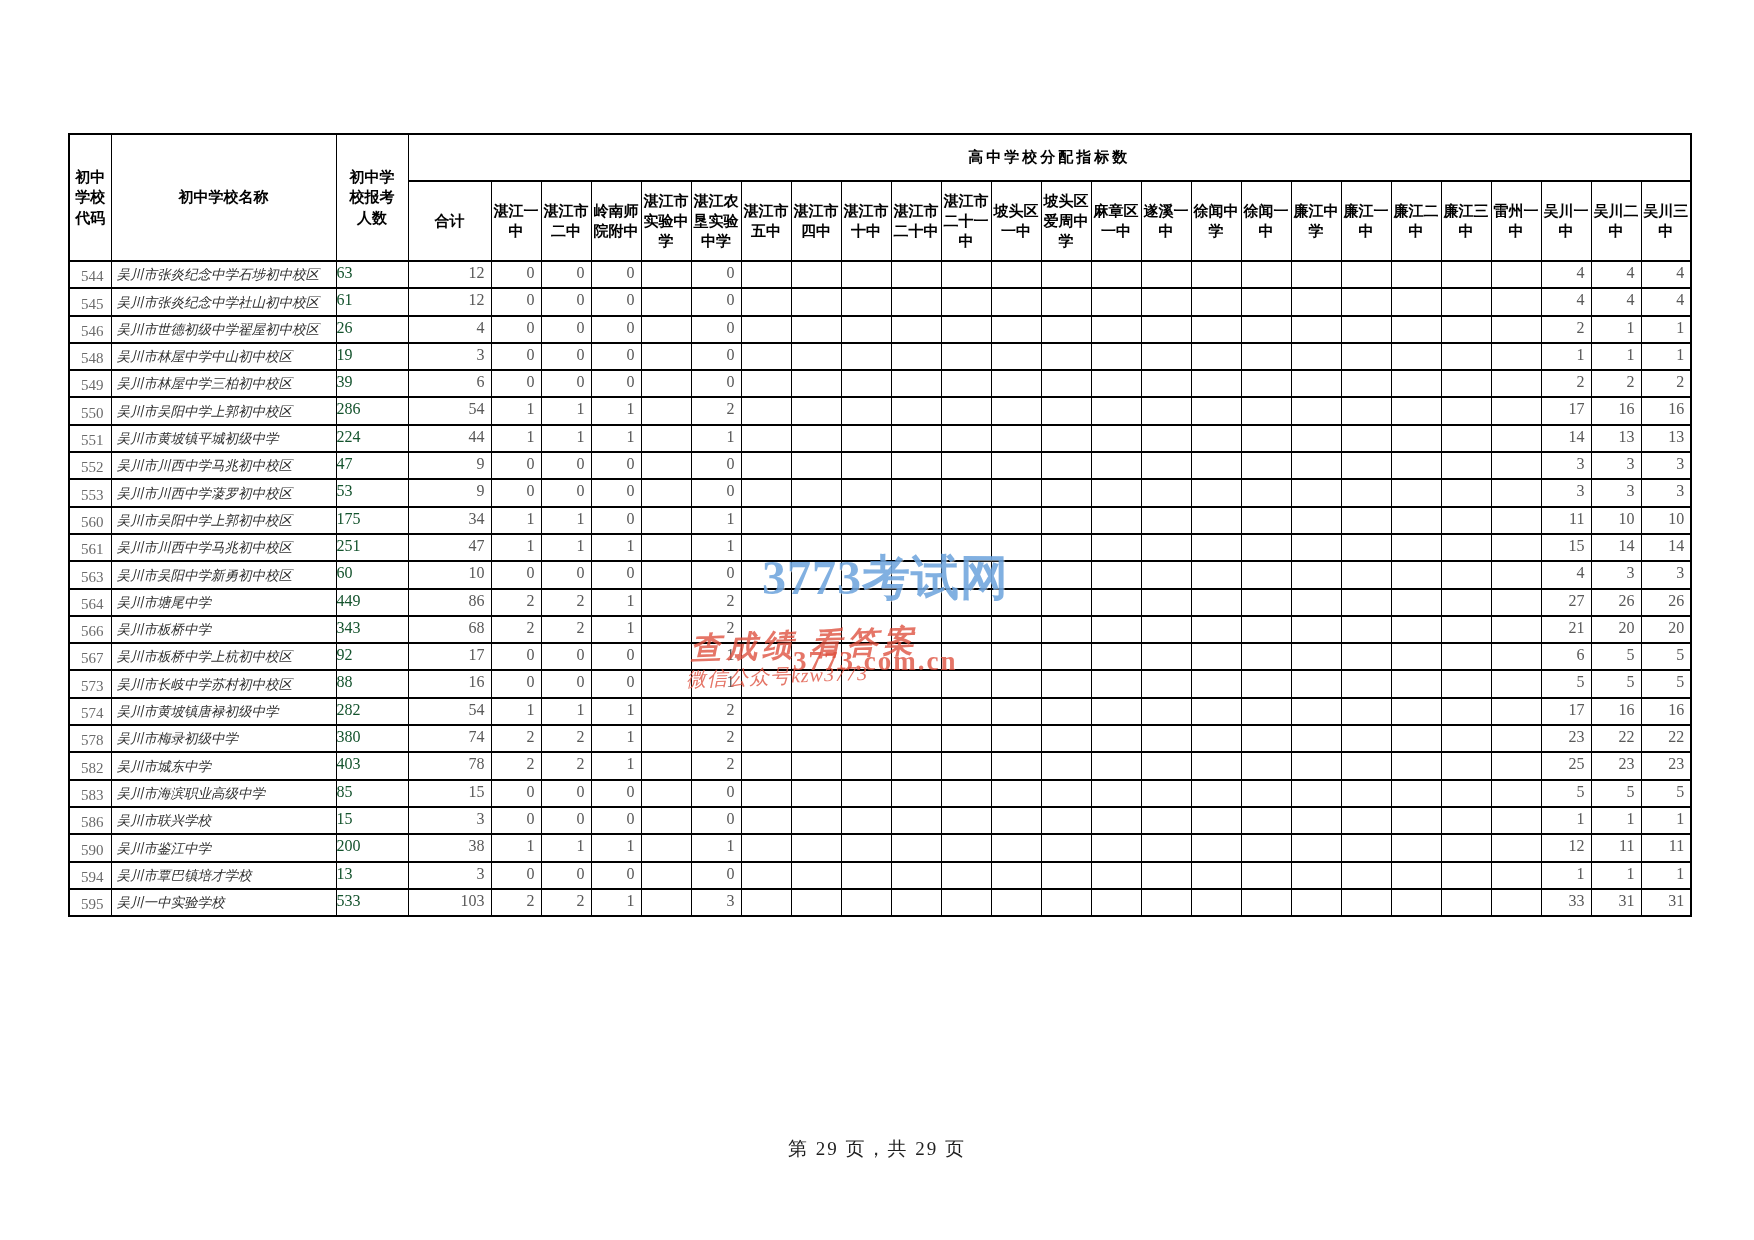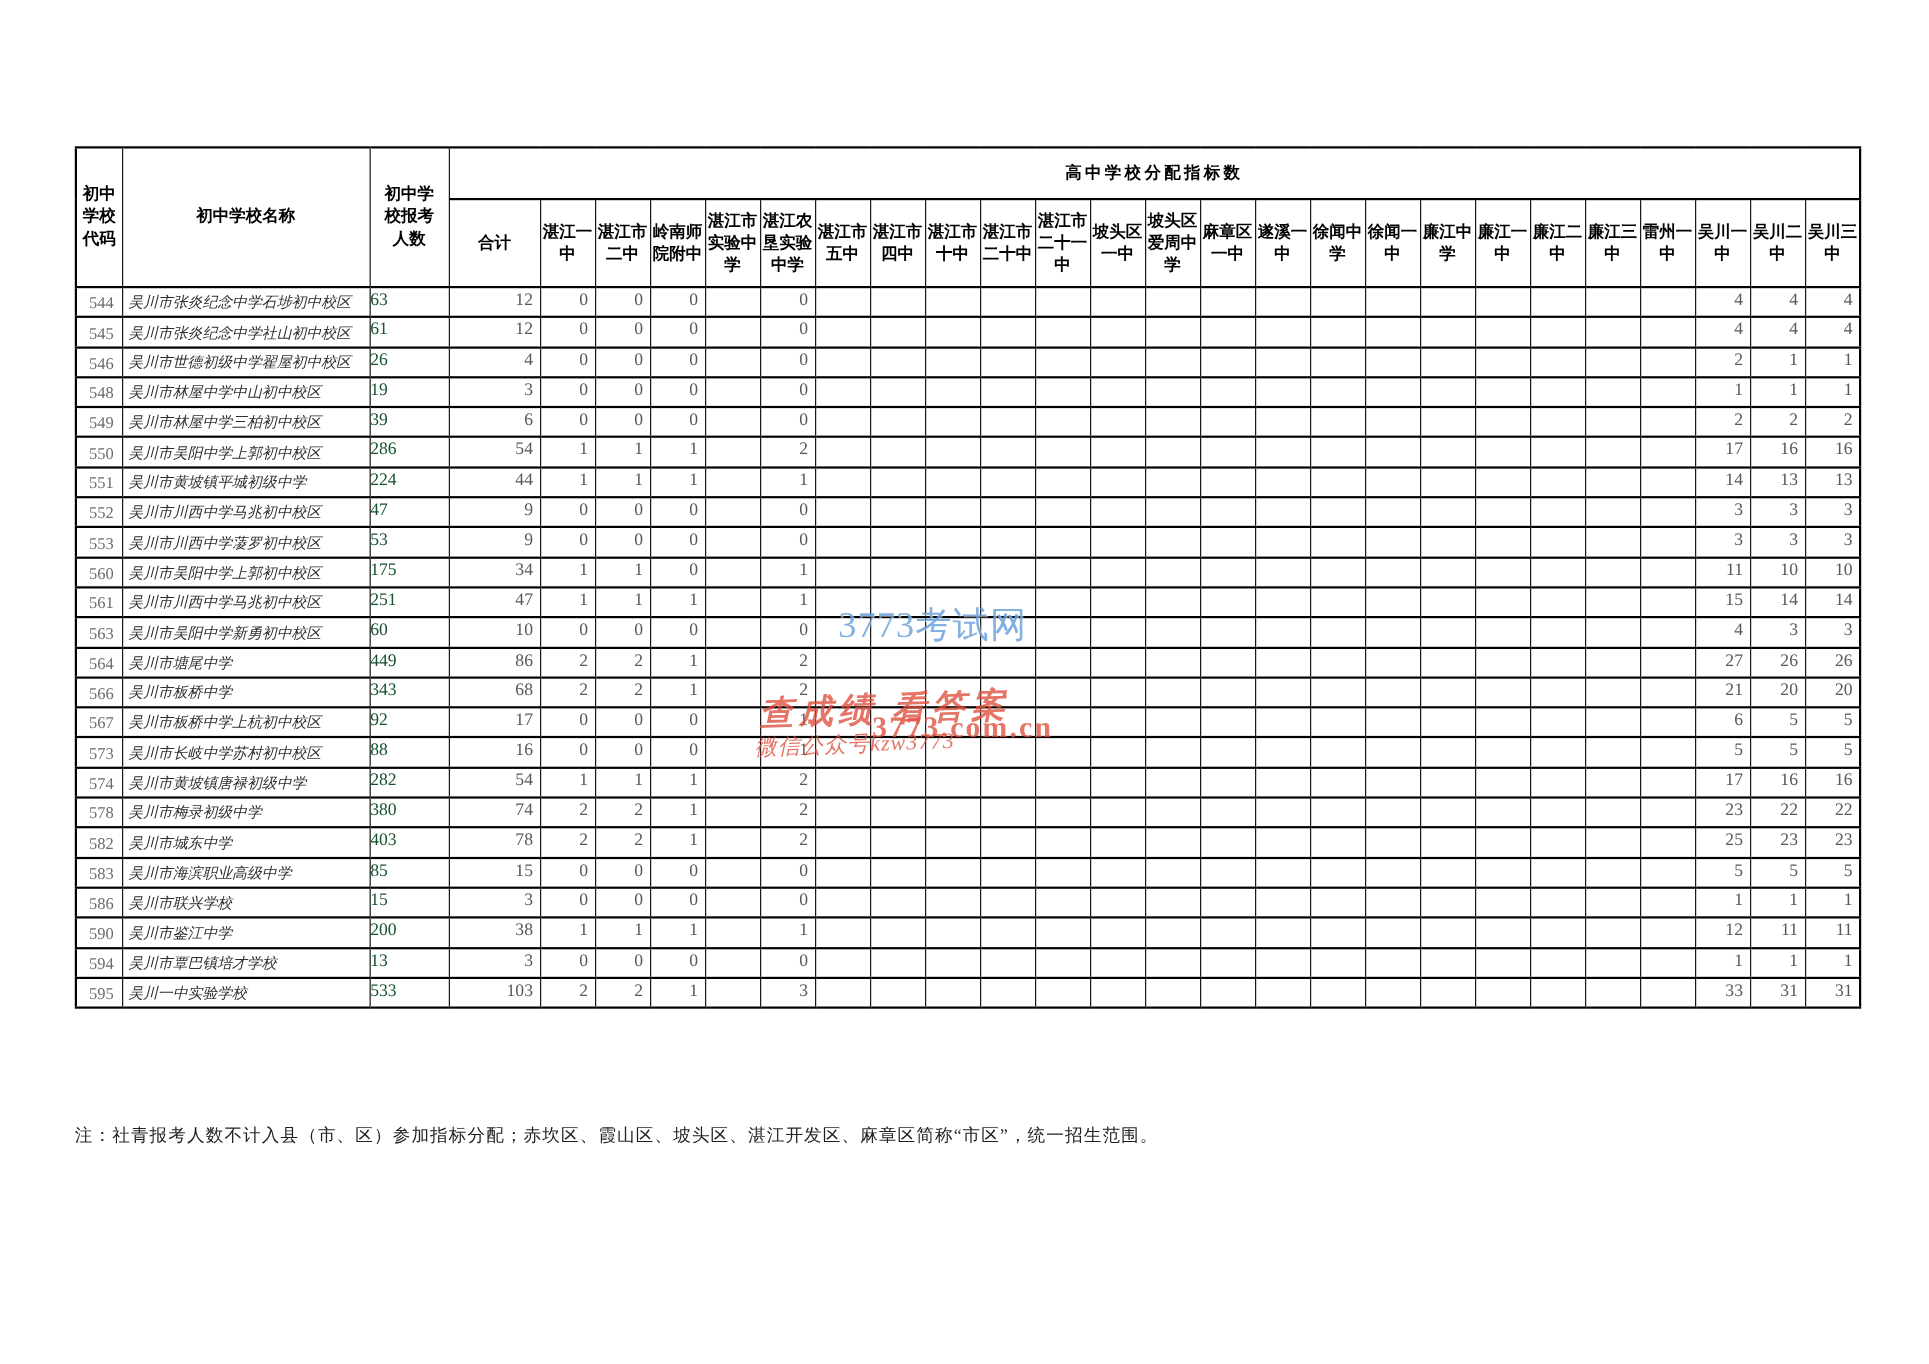--- a/index.html
+++ b/index.html
@@ -30,21 +30,21 @@
   .note {
     position:absolute; left:68px; top:1022px; width:1500px;
     font-size:16px; color:#1f1f1f; letter-spacing:1px;
   }
   .footer {
     position:absolute; left:0; top:1136px; width:100%; text-align:center;
     font-size:19px; color:#1f1f1f; letter-spacing:2px;
   }
   .watermark { position:absolute; left:0; top:0; width:100%; height:100%; pointer-events:none; }
   .wm-line { position:absolute; white-space:nowrap; }
-  .wm1 { left:762px; top:546px; font-size:33px; font-weight:normal;
+  .wm1 { left:762px; top:546px; font-size:48px; font-weight:bold;
          letter-spacing:1px; text-shadow:1px 1px 0 rgba(255,255,255,0.45); }
   .wm2 { left:793px; top:598px; font-size:27px; font-weight:bold; letter-spacing:2px;margin-top:48px; }
   .wm3 { left:690px; top:624px; font-size:31px; font-weight:bold; font-style:italic;
          letter-spacing:5px; transform:rotate(-2deg); }
   .wm4 { left:686px; top:663px; font-size:20px; font-style:italic;
          letter-spacing:1px; transform:rotate(-2deg); }
 </style>
 </head>
 <body>
 
@@ -844,16 +844,16 @@
       </tbody>
   </table>
 
   <div class="watermark">
     <div class="wm-line wm1" style="color: rgba(98, 156, 218, 0.8);">3773考试网</div>
     <div class="wm-line wm2" style="color: rgba(222, 78, 60, 0.78);">3773.com.cn</div>
     <div class="wm-line wm3" style="color: rgba(222, 78, 60, 0.78);">查成绩 看答案</div>
     <div class="wm-line wm4" style="color: rgba(222, 78, 60, 0.78);">微信公众号kzw3773</div>
   </div>
 
-  <div class="note">注：社青报考人数不计入县（市、区）参加指标分配；赤坎区、霞山区、坡头区、湛江开发区、麻章区简称“市区”，统一招生范围。</div>
 
+  <div class="footer">第 29 页，共 29 页</div>
 
 </div>
 
 </body></html>

